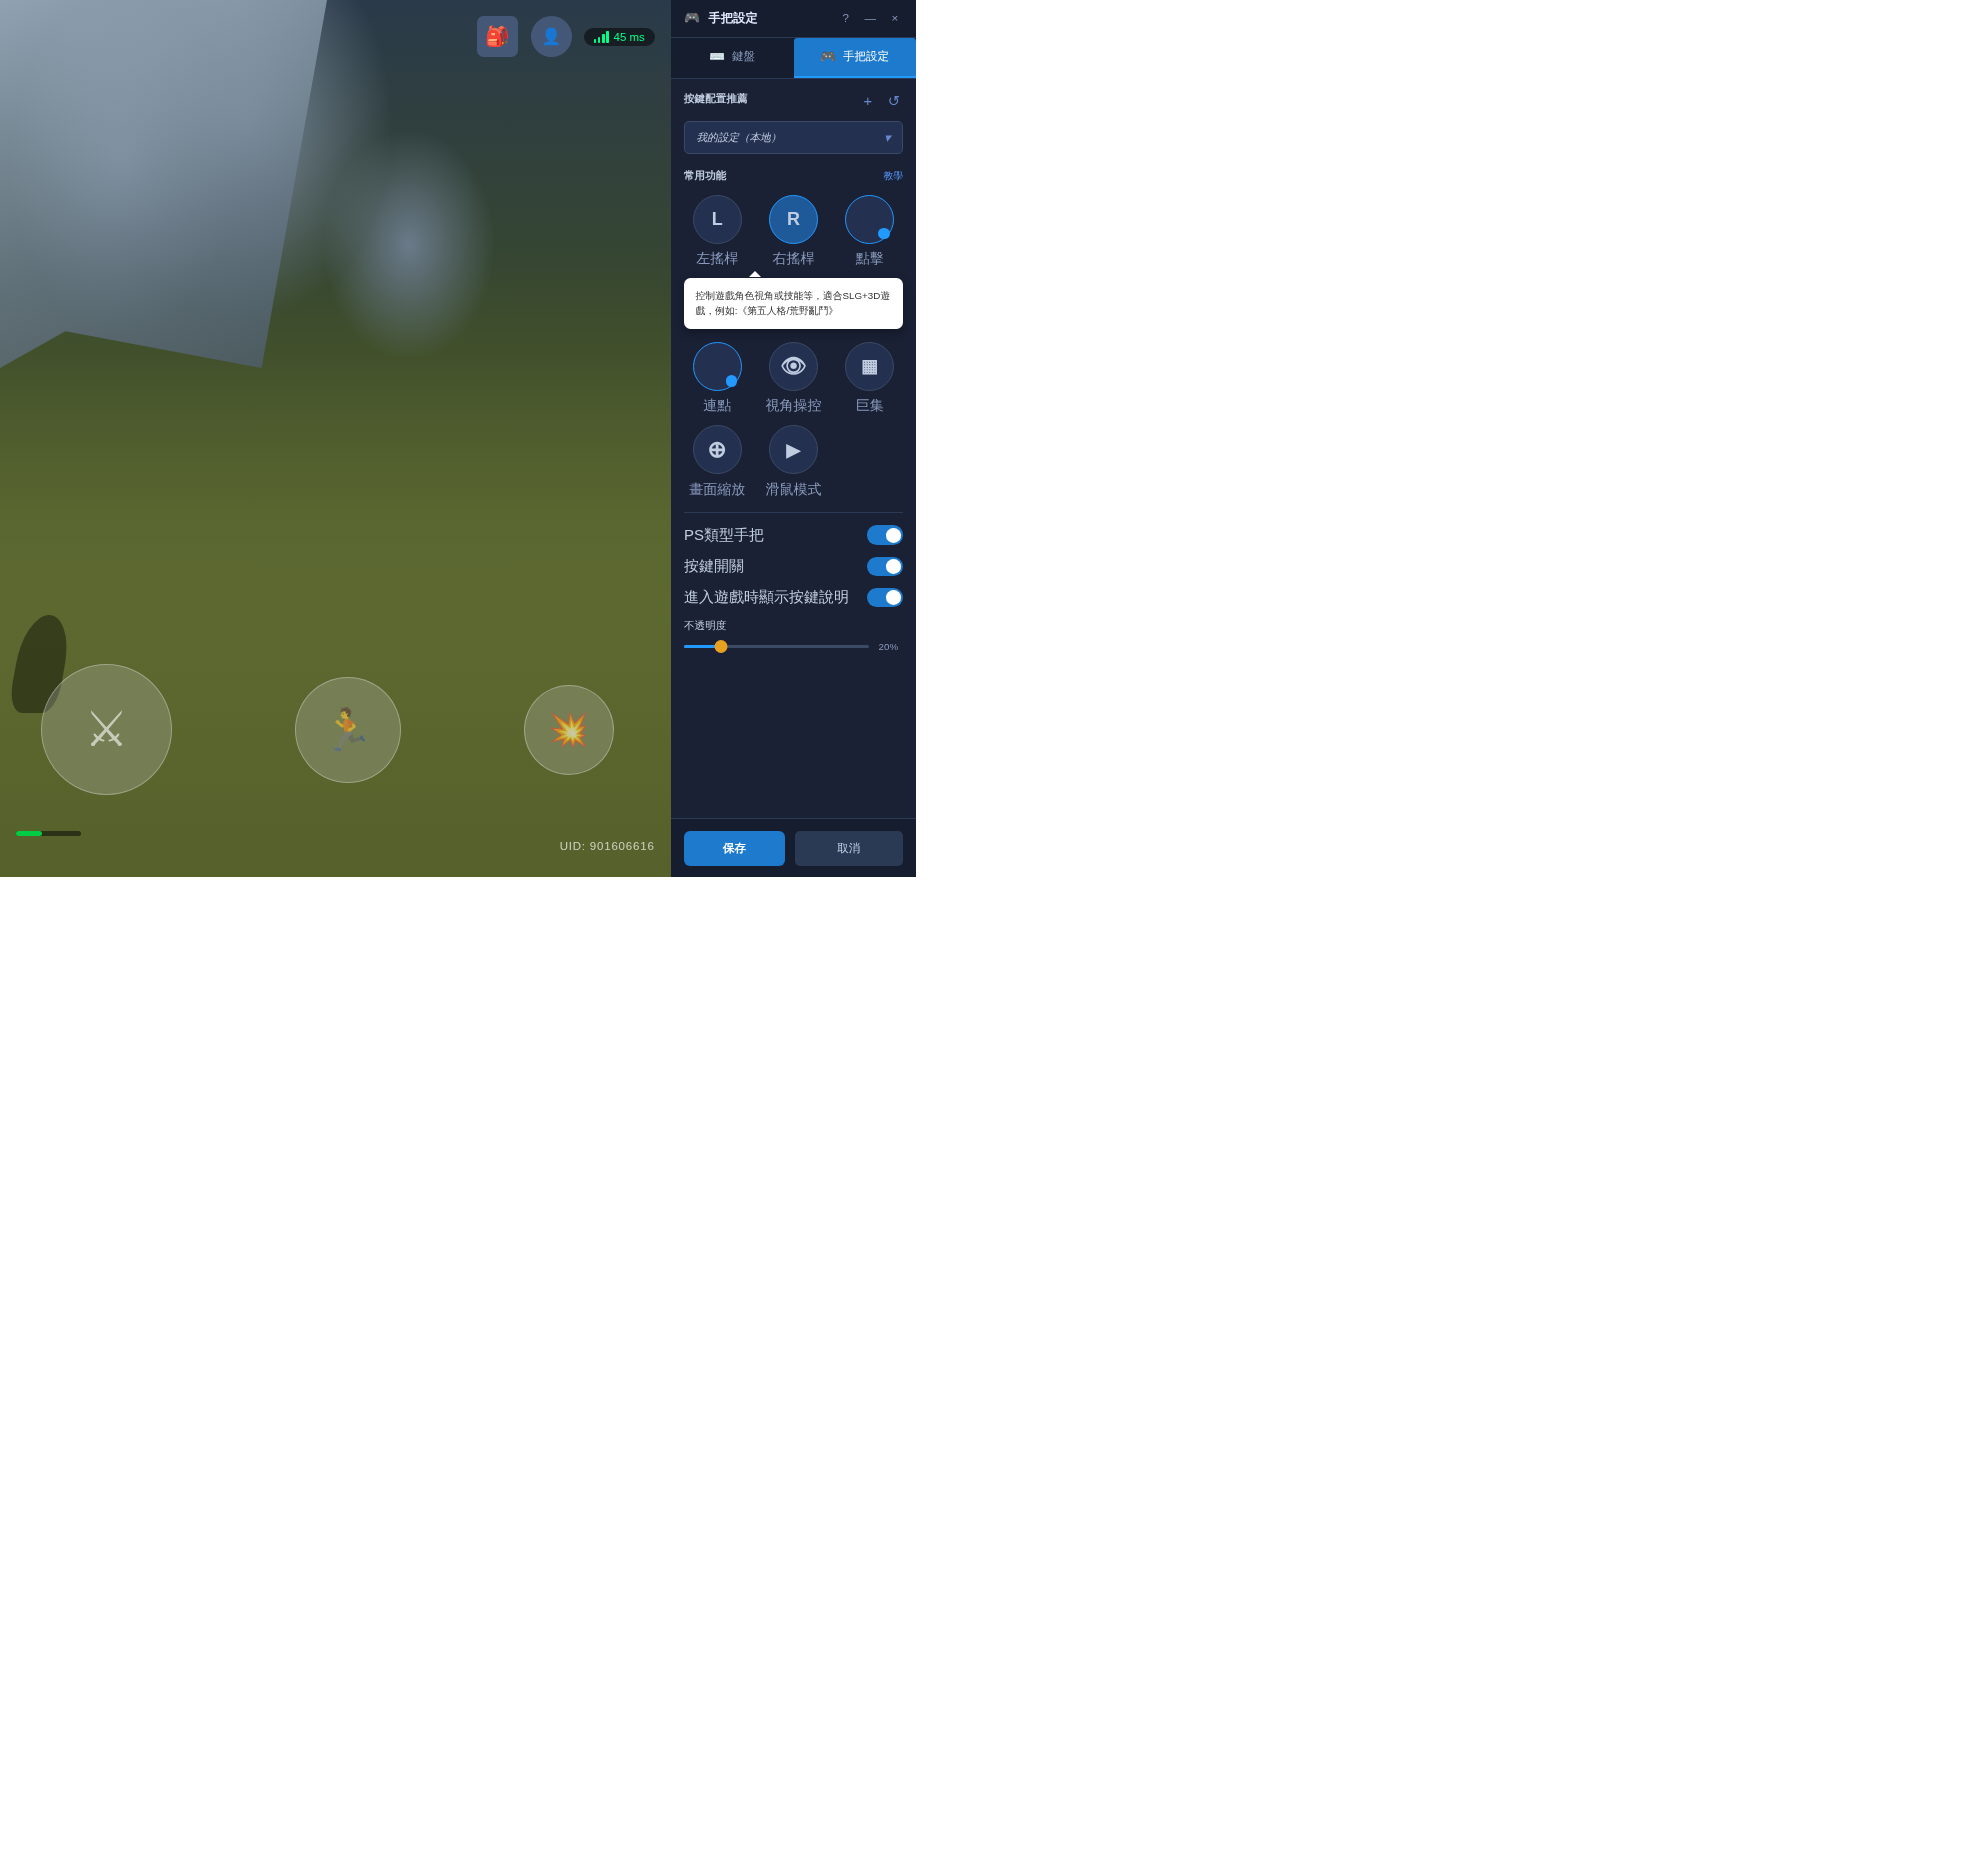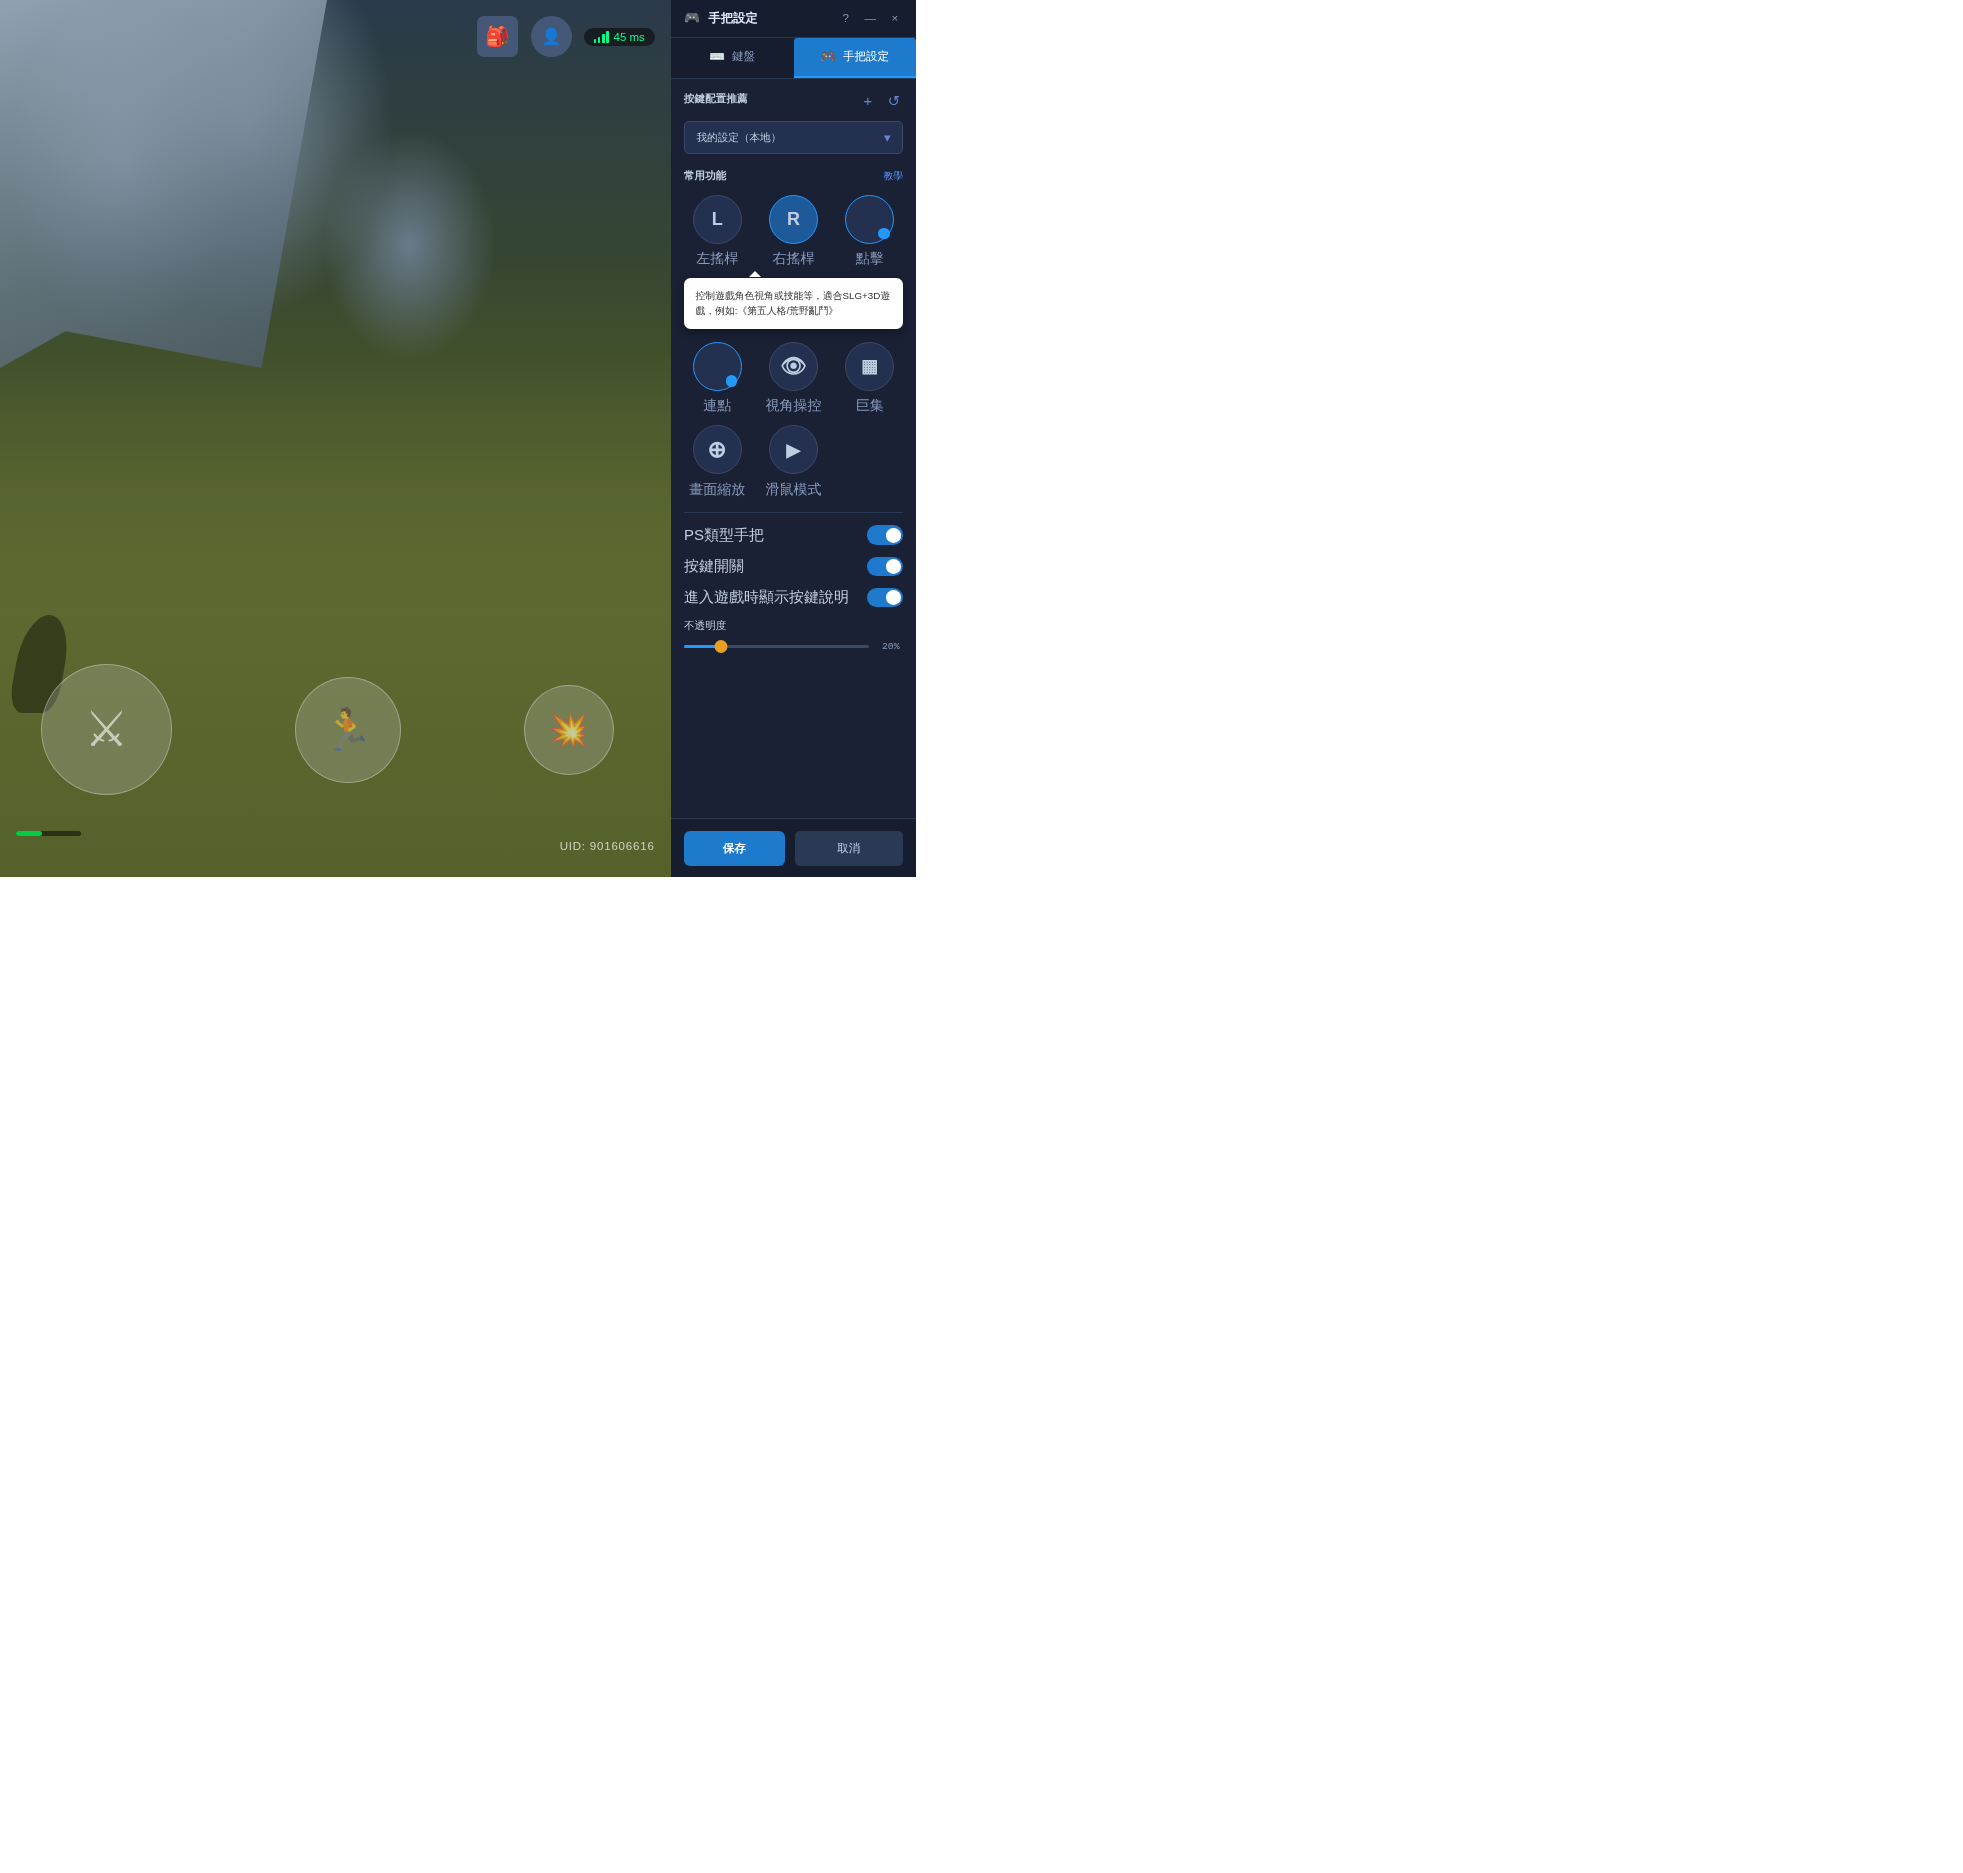--- a/index.html
+++ b/index.html
@@ -323,20 +323,21 @@
       border: 0.8px solid #3a4a65;
       border-radius: 4.9px;
       padding: 8.2px 11.5px;
       color: #c0cce0;
       font-size: 10.6px;
       display: flex;
       align-items: center;
       justify-content: space-between;
       cursor: pointer;
       margin-bottom: 14.7px;
+      font-style: italic;
     }
 
     .dropdown-arrow {
       color: #6688cc;
       font-size: 13px;
     }
 
     
     .features-section {
       margin-bottom: 13px;
@@ -522,22 +523,21 @@
       border-radius: 50%;
       background: #e8a020;
       transform: translateX(-50%);
       cursor: pointer;
     }
 
     .slider-value {
       color: #8899bb;
       font-size: 9.8px;
       width: 24.5px;
-      text-align: center;
-      font-family: Liberation Mono, monospace;
+      text-align: left;
     }
 
     
     .bottom-buttons {
       display: flex;
       gap: 9.8px;
       padding: 11.5px 13px;
       border-top: 0.8px solid #2a3a55;
       background: #151d2e;
     }

